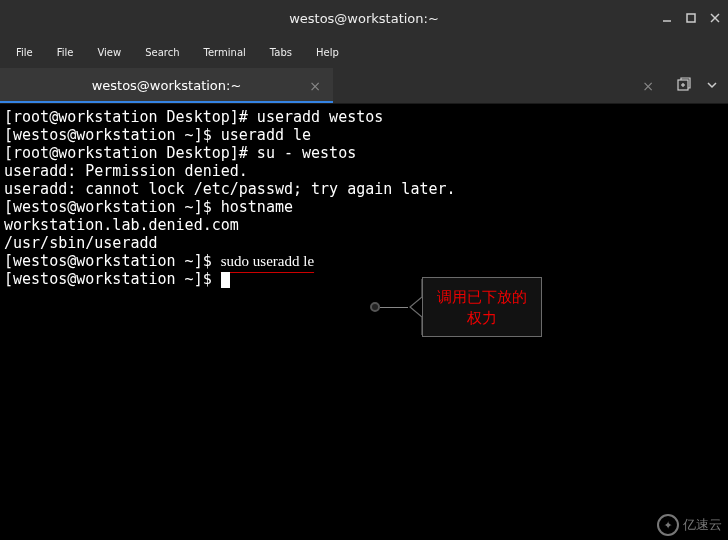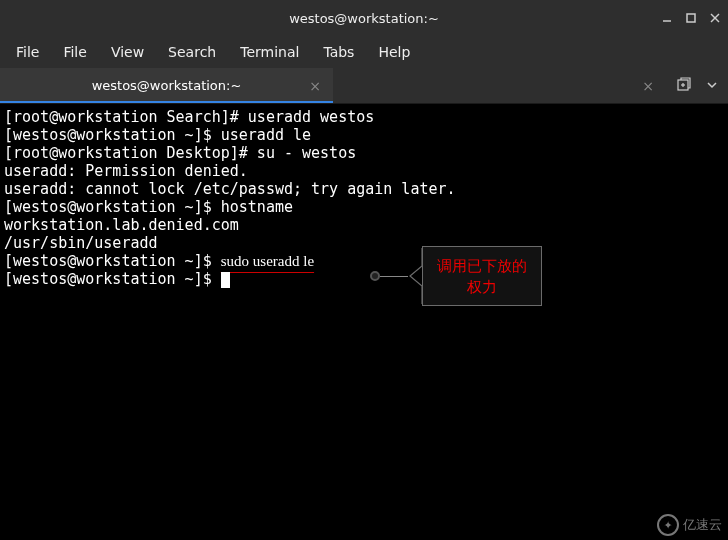--- a/index.html
+++ b/index.html
@@ -48,21 +48,21 @@
       background: #2e2e2e;
       height: 32px;
       display: flex;
       align-items: center;
       padding: 0 6px;
       gap: 4px;
     }
     
     .menu-item {
       color: #eee;
-      font-size: 14px;
+      font-size: 10px;
       padding: 4px 10px;
       cursor: pointer;
     }
     
     .tabbar {
       background: #2e2e2e;
       height: 36px;
       display: flex;
       align-items: stretch;
       border-bottom: 1px solid #1a1a1a;
@@ -131,21 +131,21 @@
     .highlight {
       text-decoration: underline;
       text-decoration-color: #c00;
       text-underline-offset: 6px;
       text-decoration-thickness: 1px;
       font-family: Liberation Serif, serif;
     }
     
     .annotation {
       position: absolute;
-      top: 142px;
+      top: 173px;
       left: 370px;
       display: flex;
       align-items: center;
     }
     
     .annotation-dot {
       width: 10px;
       height: 10px;
       background: #222;
       border: 2px solid #555;
@@ -259,21 +259,21 @@
     </span>
     <span class="tab-extra-icon">
       <svg width="12" height="12" viewBox="0 0 12 12">
           <path d="M2 4 L6 8 L10 4" fill="none" stroke="#ccc" stroke-width="1.5"></path>
         </svg>
     </span>
   </div>
 </div>
 
 <div class="terminal">
-  <div class="term-line">[root@workstation Search]# useradd westos</div>
+  <div class="term-line">[root@workstation Desktop]# useradd westos</div>
   <div class="term-line">[westos@workstation ~]$ useradd le</div>
   <div class="term-line">[root@workstation Desktop]# su - westos</div>
   <div class="term-line">useradd: Permission denied.</div>
   <div class="term-line">useradd: cannot lock /etc/passwd; try again later.</div>
   <div class="term-line">[westos@workstation ~]$ hostname</div>
   <div class="term-line">workstation.lab.denied.com</div>
   <div class="term-line">/usr/sbin/useradd</div>
   <div class="term-line"><span>[westos@workstation ~]$ </span><span class="highlight">sudo useradd le</span></div>
   <div class="term-line"><span>[westos@workstation ~]$ </span><span class="cursor-block"></span></div>
 

